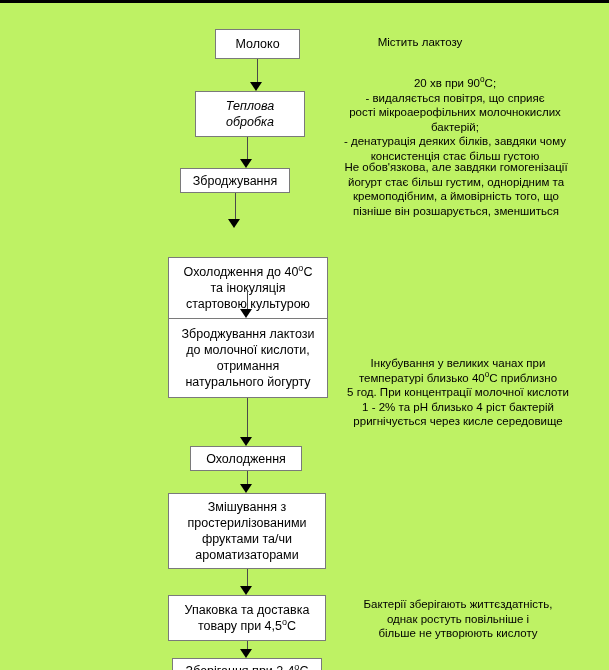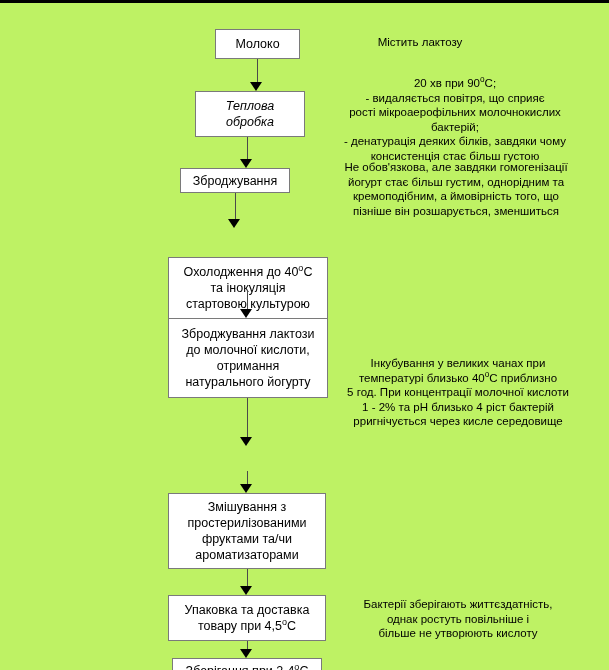--- a/index.html
+++ b/index.html
@@ -92,20 +92,23 @@
 стартовою культурою</span>
   </div>
 
   <div class="flow-node" style="left:168px; top:315px; width:160px; height:80px;">
     <span>Зброджування лактози
 до молочної кислоти,
 отримання
 натурального йогурту</span>
   </div>
 
+  <div class="flow-node" style="left:190px; top:443px; width:112px; height:25px;">
+    <span>Охолодження</span>
+  </div>
 
   <div class="flow-node" style="left:168px; top:490px; width:158px; height:76px;">
     <span>Змішування з
 простерилізованими
 фруктами та/чи
 ароматизаторами</span>
   </div>
 
   <div class="flow-node" style="left:168px; top:592px; width:158px; height:46px;">
     <span>Упаковка та доставка

